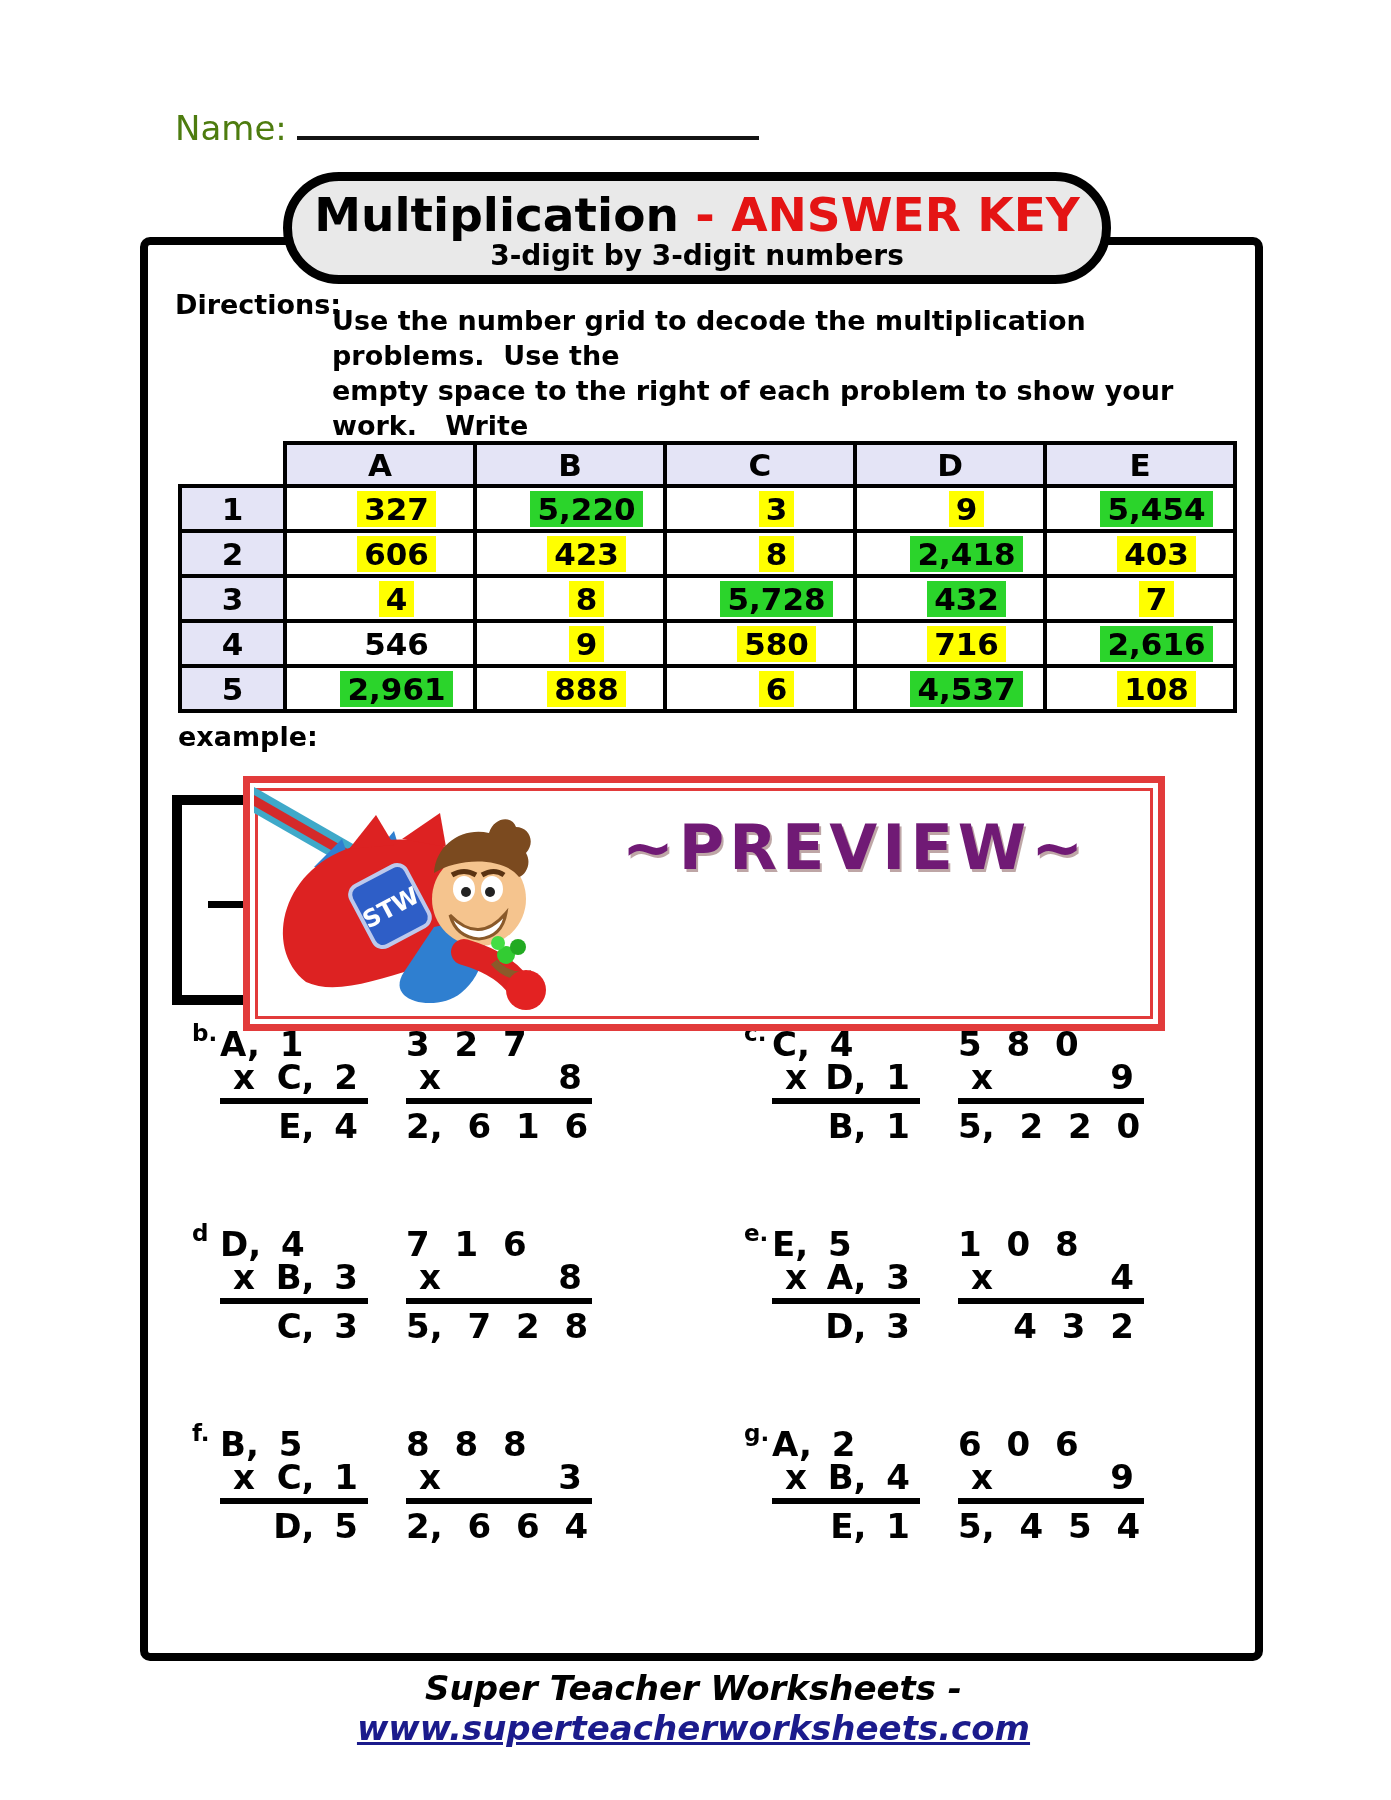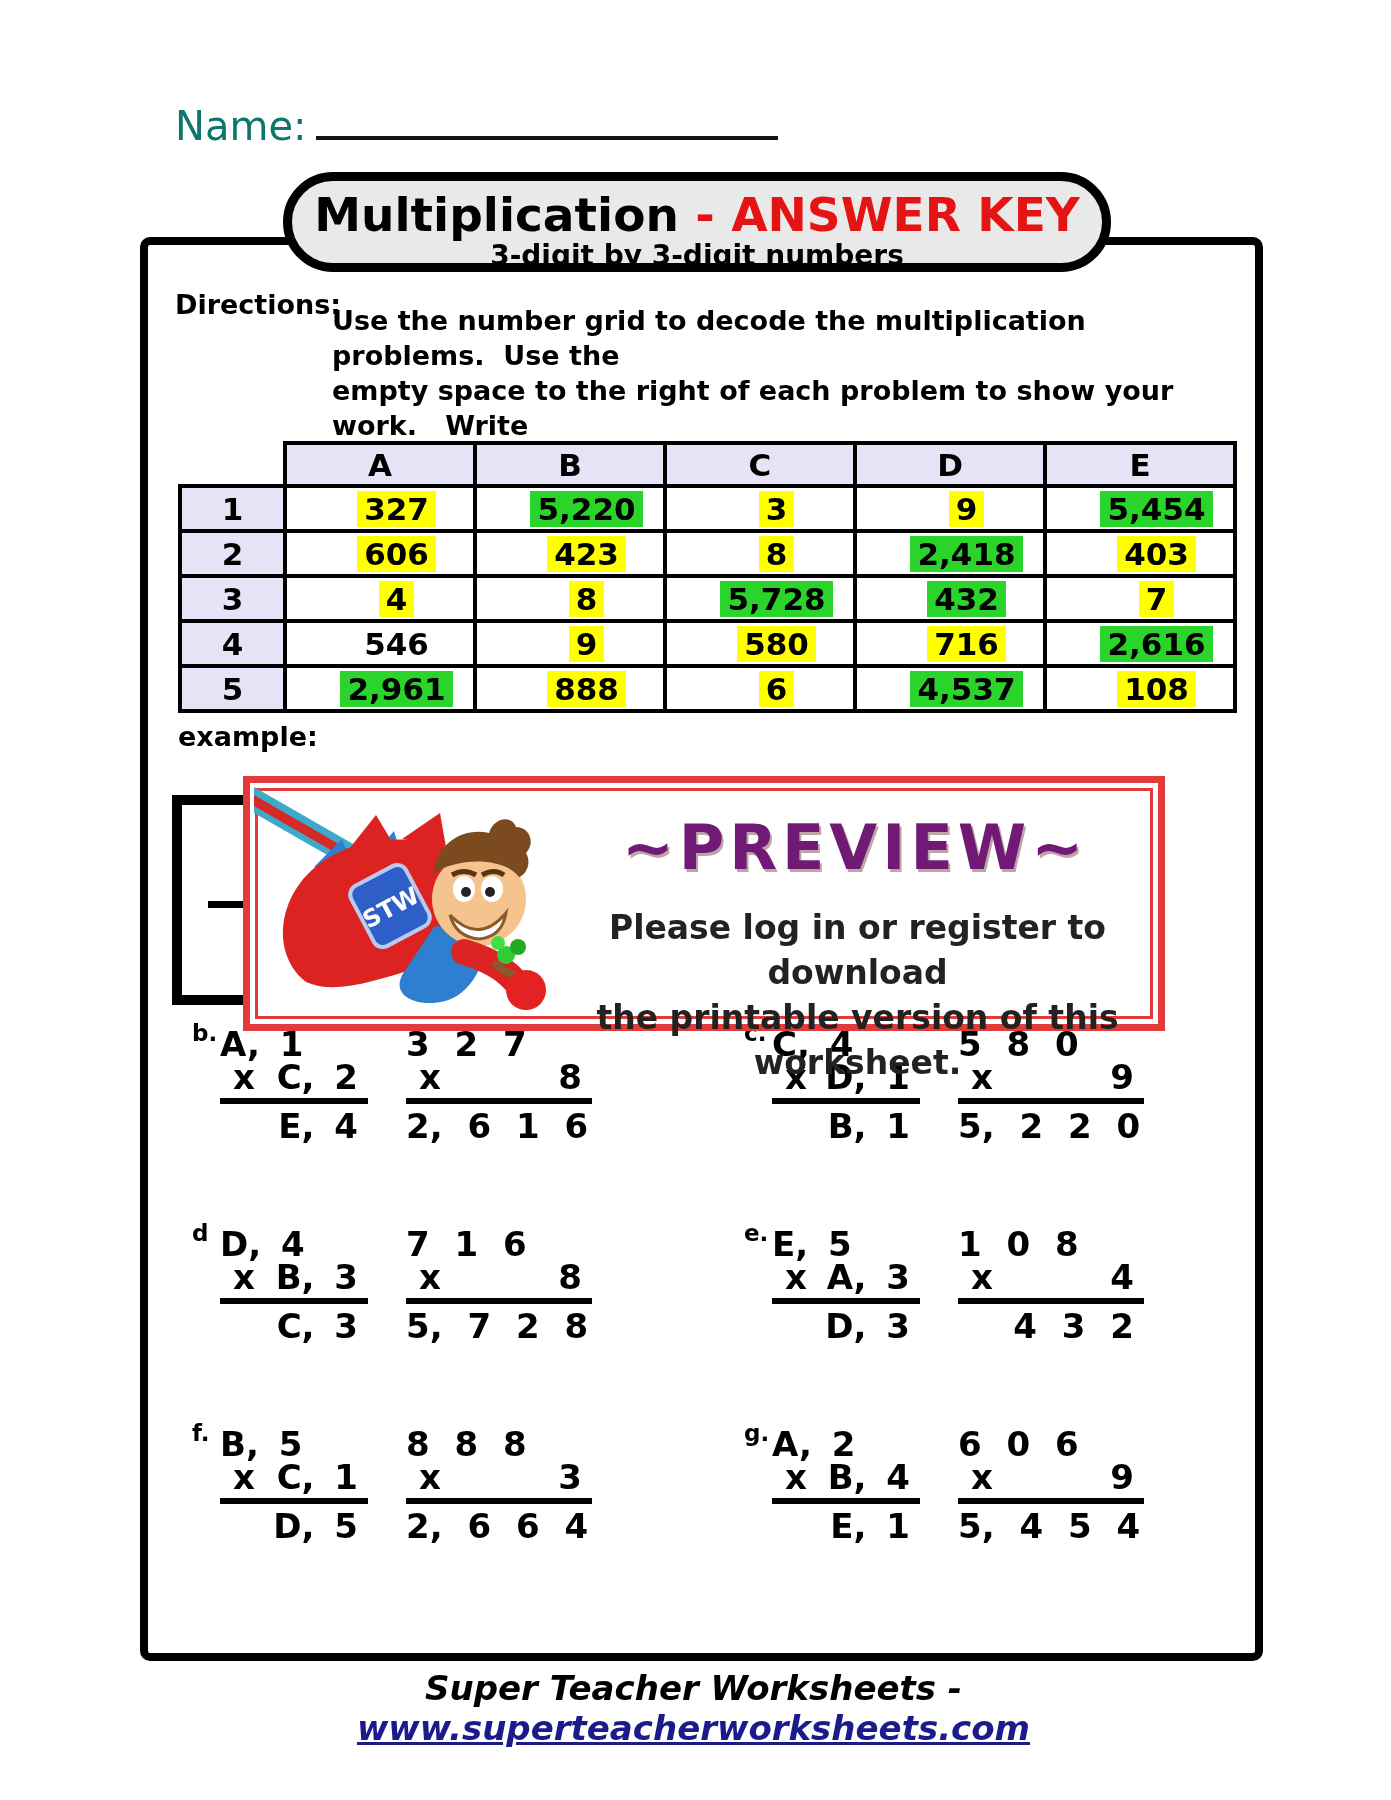--- a/index.html
+++ b/index.html
@@ -1,28 +1,28 @@
 <!DOCTYPE html>
 <html><head>
 <meta charset="utf-8">
 <style>
   html,body{margin:0;padding:0;background:#fff;}
   .page{position:relative;width:1391px;height:1800px;background:#ffffff;
         font-family:"DejaVu Sans","Liberation Sans",sans-serif;overflow:hidden;color:#000;}
   .abs{position:absolute;}
 
   
-  .name-row{left:175px;top:100px;font-size:40px;color:#0f766e;}
+  .name-row{left:175px;top:100px;font-size:34px;color:#4d7c0f;}
   .name-line{display:inline-block;width:462px;height:36px;border-bottom:4px solid #141414;margin-left:10px;}
 
   
   .main-box{left:140px;top:237px;width:1107px;height:1408px;border:8px solid #000;border-radius:10px;z-index:0;}
 
   
-  .title-pill{left:283px;top:172px;width:828px;height:100px;background:#e9e9e9;border:9px solid #000;
+  .title-pill{left:283px;top:172px;width:828px;height:112px;background:#e9e9e9;border:9px solid #000;
               border-radius:64px;text-align:center;z-index:3;box-sizing:border-box;}
   .title-line{margin-top:8px;font-size:47px;font-weight:bold;line-height:52px;}
   .title-red{color:#e41414;}
   .subtitle{font-size:28px;font-weight:bold;line-height:30px;}
 
   
   .dir-label{left:175px;top:289px;font-size:27px;font-weight:bold;}
   .dir-text{left:332px;top:303px;width:910px;font-size:27px;font-weight:bold;line-height:35px;white-space:pre-wrap;}
 
   
@@ -186,24 +186,20 @@
       <path d="M228,88 Q240,81 250,88" stroke="#5a3312" stroke-width="5" fill="none"></path>
       <path d="M196,128 Q225,158 252,126 Q248,150 225,152 Q202,150 196,128 Z" fill="#fff" stroke="#8a5a2a" stroke-width="3"></path>
       <path d="M210,165 Q245,175 262,195" stroke="#dd2222" stroke-width="26" fill="none" stroke-linecap="round"></path>
       <circle cx="252" cy="168" r="9" fill="#33cc33"></circle>
       <circle cx="264" cy="160" r="8" fill="#22aa22"></circle>
       <circle cx="244" cy="156" r="7" fill="#44dd44"></circle>
       <path d="M240,175 q15,18 38,12" stroke="#8a5a2a" stroke-width="8" fill="none"></path>
       <circle cx="272" cy="203" r="20" fill="#e32222"></circle>
     </svg>
     <div class="preview-title">~PREVIEW~</div>
-    <div class="preview-sub">
-      <div>Please log in or register to download</div>
-      <div>the printable version of this worksheet.</div>
-    </div>
   </div>
 
   <div id="problems">
       <div class="problem abs" style="left: 220px; top: 1012px;">
         <span class="p-label">b.</span>
         <div class="blk blk-coords">
           <div class="prow prow-1">A, 1</div>
           <div class="prow prow-2">
             <span>x</span>
             <span>C, 2</span>

